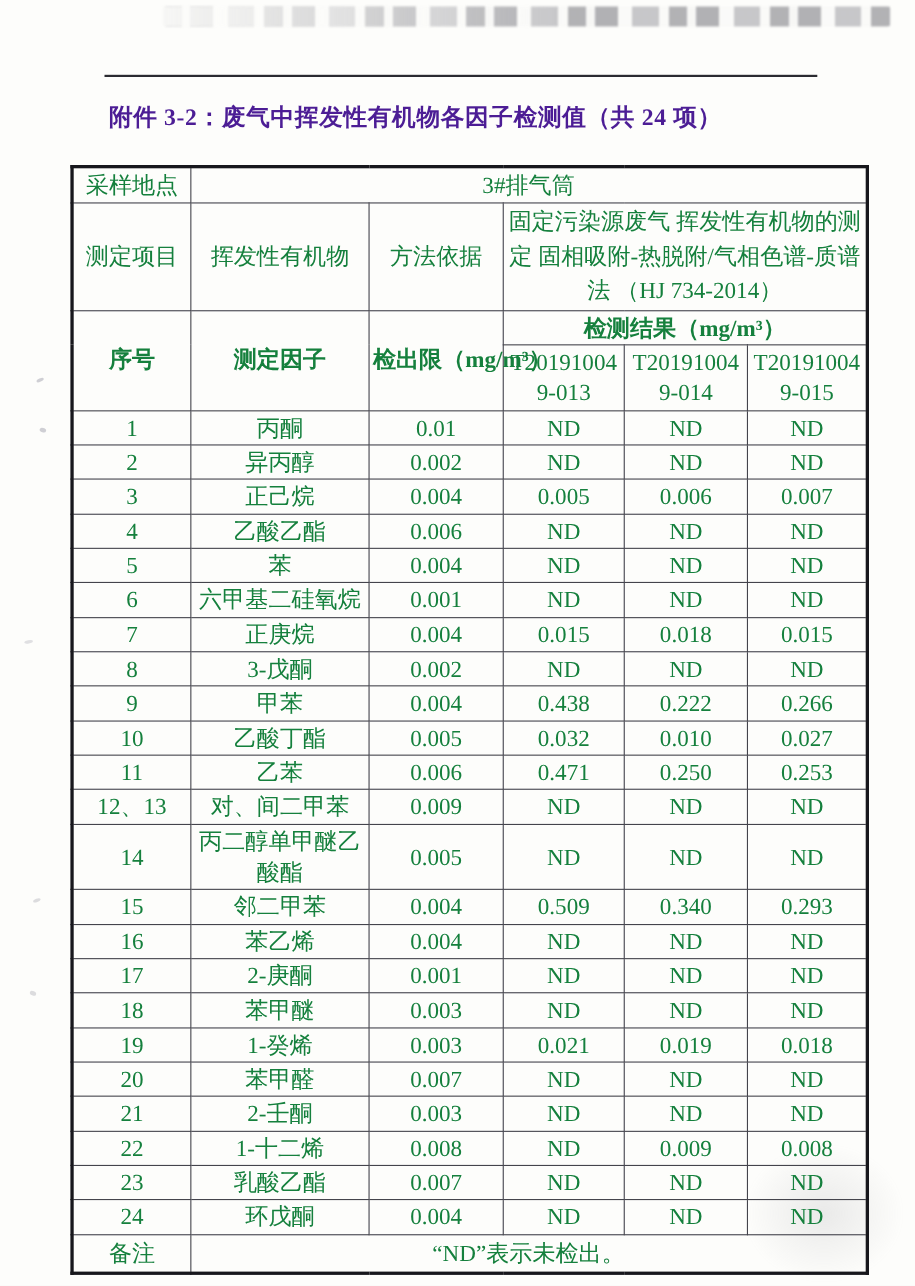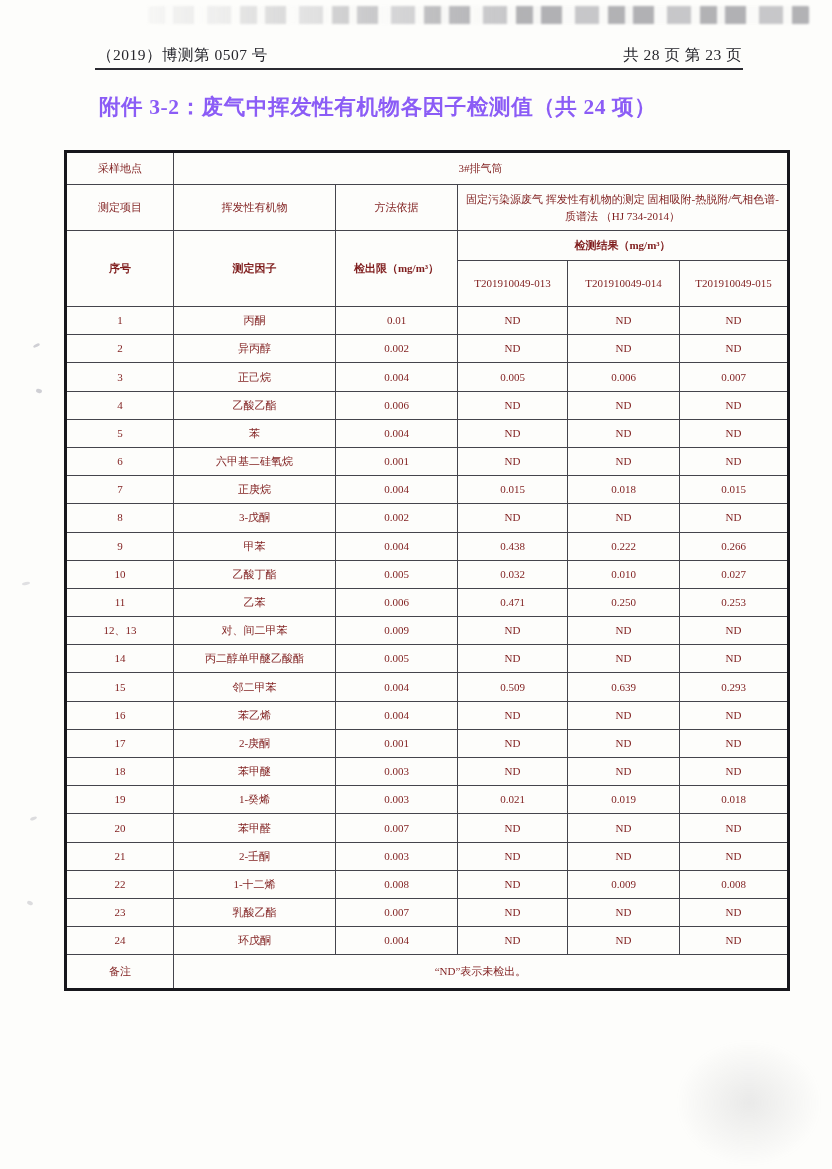--- a/index.html
+++ b/index.html
@@ -43,30 +43,30 @@
     display:flex; justify-content:space-between;
     font-size:15.5px; letter-spacing:.5px; color:#26262c;
   }
   .header-rule {
     position:absolute; left:95px; top:68px; width:648px; height:2px;
     background:#2b2b31;
   }
   
   .attachment-title {
     position:absolute; left:99px; top:92px;
-    font-size:21.5px; font-weight:bold; letter-spacing:.6px; color:#8b5cf6;
+    font-size:21.5px; font-weight:bold; letter-spacing:.6px; color:#4c1d95;
     white-space:nowrap;
     text-align:right;
   }
   
   table.voc {
     position:absolute; left:64px; top:150px; width:723px;
     border-collapse:collapse; table-layout:fixed;
     border:3px solid #17171c;
-    font-size:11px; color:#7f1d1d;
+    font-size:21px; color:#15803d;
   }
   table.voc td, table.voc th {
     border:1px solid #44444c;
     text-align:center; vertical-align:middle;
     font-weight:normal; padding:1px 3px; line-height:1.35;
   }
   col.c1{width:108px;} col.c2{width:162px;} col.c3{width:122px;}
   col.c4{width:110px;} col.c5{width:112px;} col.c6{width:109px;}
   tr.r-site  td { height:33px; }
   tr.r-item  td { height:46px; line-height:1.5; }
@@ -86,24 +86,20 @@
 <div class="page">
 
   <div class="scan-band"></div>
   <div class="speck s1"></div>
   <div class="speck s2"></div>
   <div class="speck s3"></div>
   <div class="speck s4"></div>
   <div class="speck s5"></div>
   <div class="scan-smudge"></div>
 
-  <div class="doc-header">
-    <span>（2019）博测第 0507 号</span>
-    <span>共 28 页  第 23 页</span>
-  </div>
   <div class="header-rule"></div>
 
   <div class="attachment-title">附件 3-2：废气中挥发性有机物各因子检测值（共 24 项）</div>
 
   <table class="voc">
     <colgroup>
       <col class="c1">
         <col class="c2">
         <col class="c3">
       <col class="c4">
@@ -234,21 +230,21 @@
       <td>0.005</td>
       <td>ND</td>
       <td>ND</td>
       <td>ND</td>
     </tr>
         <tr class="data-row">
       <td>15</td>
       <td>邻二甲苯</td>
       <td>0.004</td>
       <td>0.509</td>
-      <td>0.639</td>
+      <td>0.340</td>
       <td>0.293</td>
     </tr>
         <tr class="data-row">
       <td>16</td>
       <td>苯乙烯</td>
       <td>0.004</td>
       <td>ND</td>
       <td>ND</td>
       <td>ND</td>
     </tr>

